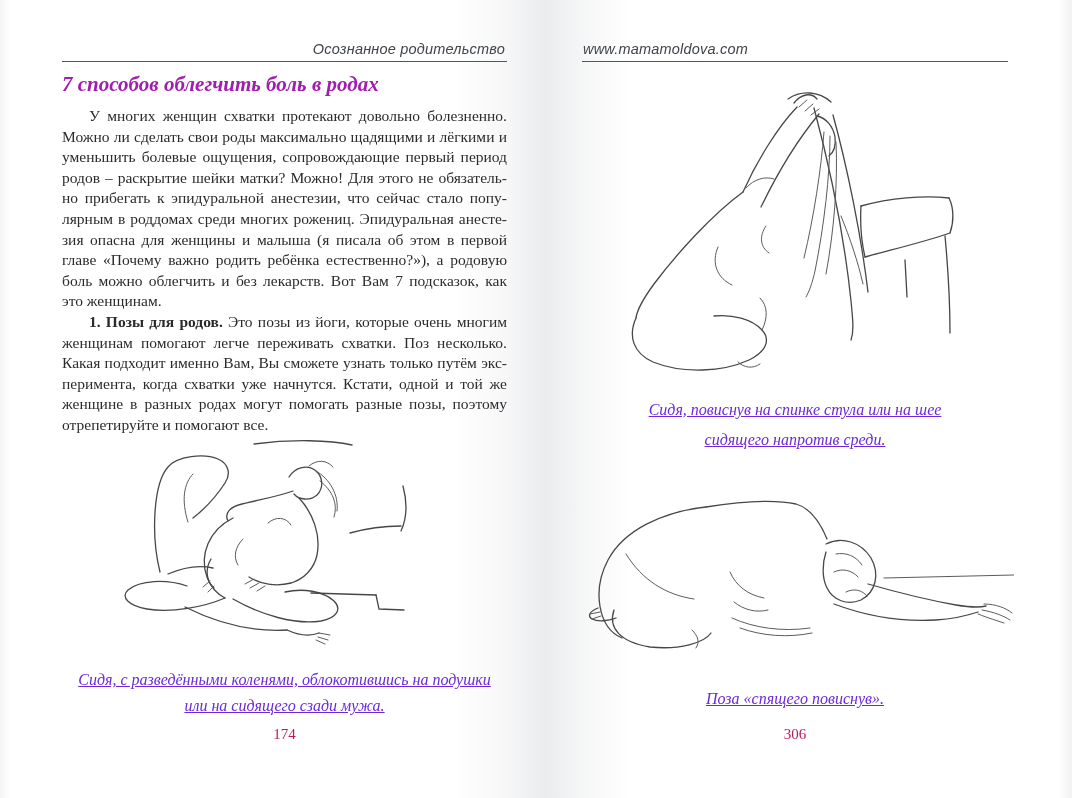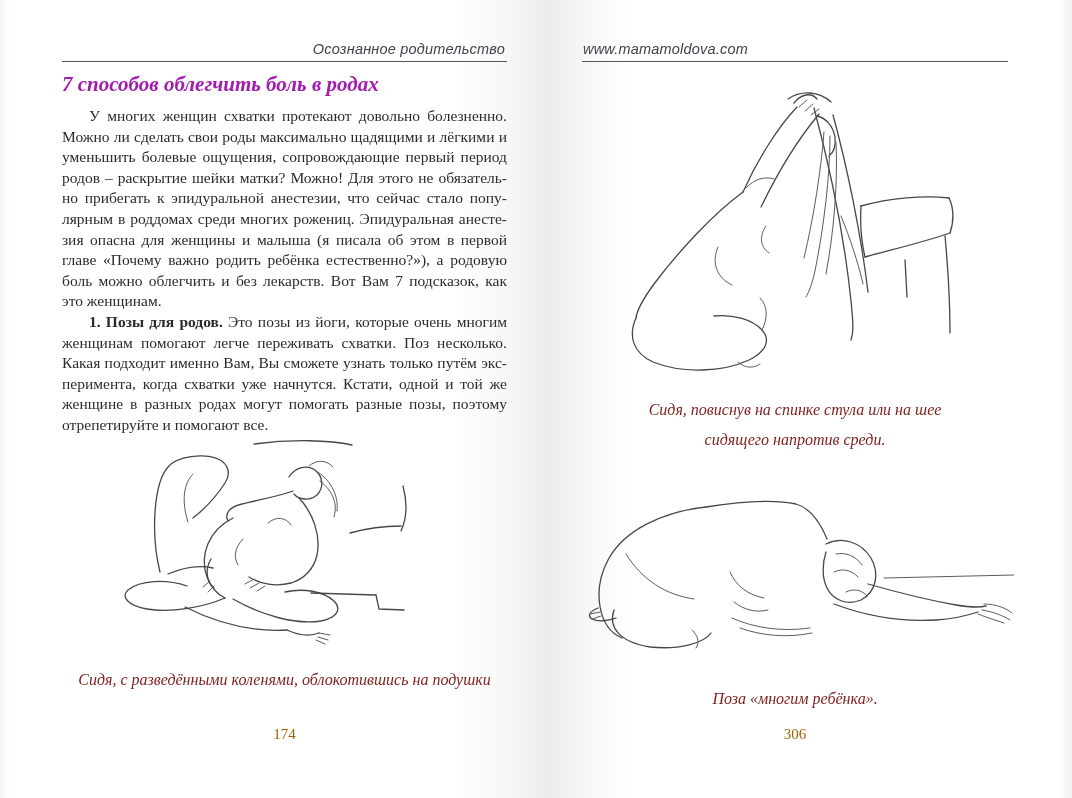--- a/index.html
+++ b/index.html
@@ -45,27 +45,27 @@
 
   .illo { position:absolute; }
   .illo svg { display:block; width:100%; height:100%; }
   .illo path { fill:none; stroke:#474747; stroke-width:1.3; stroke-linecap:round; stroke-linejoin:round; }
   .illo path.thin { stroke-width:1; stroke:#5b5b5b; }
   .illo-a { left:30px; top:438px; width:385px; height:222px; }
   .illo-b { left:36px; top:66px;  width:396px; height:326px; }
   .illo-c { left:2px;  top:492px; width:430px; height:172px; }
 
   .caption { position:absolute; left:0; width:100%; text-align:center;
-             font-style:italic; font-size:16px; color:#7f1d1d; }
+             font-style:italic; font-size:16px; color:#6d28d9;text-decoration:underline; }
   .caption-a { top:667px; line-height:26px; }
   .caption-b { top:395px; line-height:30px; }
   .caption-c { top:690px; }
 
   .page-num { position:absolute; top:726px; left:0; width:100%; text-align:center;
-              font-size:15px; color:#a16207; }
+              font-size:15px; color:#be185d; }
 </style>
 </head>
 <body>
 
 <div id="stage">
 
   <div class="col col-left">
     <div class="running-head ra">Осознанное родительство</div>
     <div class="head-rule"></div>
 
@@ -133,20 +133,21 @@
           <path class="thin" d="M227 195 l 11 2"></path>
             <path class="thin" d="M226 199 l 10 3"></path>
             <path class="thin" d="M224 202 l 9 4"></path>
         </g>
       </svg>
     </div>
 
     <div class="caption caption-a">
 
     <div class="cap-line first">Сидя, с разведёнными коленями, облокотившись на подушки</div>
+        <div class="cap-line last">или на сидящего сзади мужа.</div>
       </div>
 
     <div class="page-num">174</div>
   </div>
 
   <div class="col col-right">
     <div class="running-head la">www.mamamoldova.com</div>
     <div class="head-rule"></div>
 
     <div class="illo illo-b">
@@ -215,21 +216,21 @@
           <path class="thin" d="M394 122 C 404 126 414 129 420 131"></path>
           <path class="thin" d="M148 126 C 170 136 198 140 226 136"></path>
           <path class="thin" d="M156 136 C 178 144 204 146 228 141"></path>
         </g>
         <g>
           <path class="thin" d="M300 86 L 430 83"></path>
         </g>
       </svg>
     </div>
 
-    <div class="caption caption-c">Поза «многим ребёнка».</div>
+    <div class="caption caption-c">Поза «спящего повиснув».</div>
 
     <div class="page-num">306</div>
   </div>
 
   <div class="spine"></div>
   <div class="edge-left"></div>
   <div class="edge-right"></div>
 </div>
 
 </body></html>

